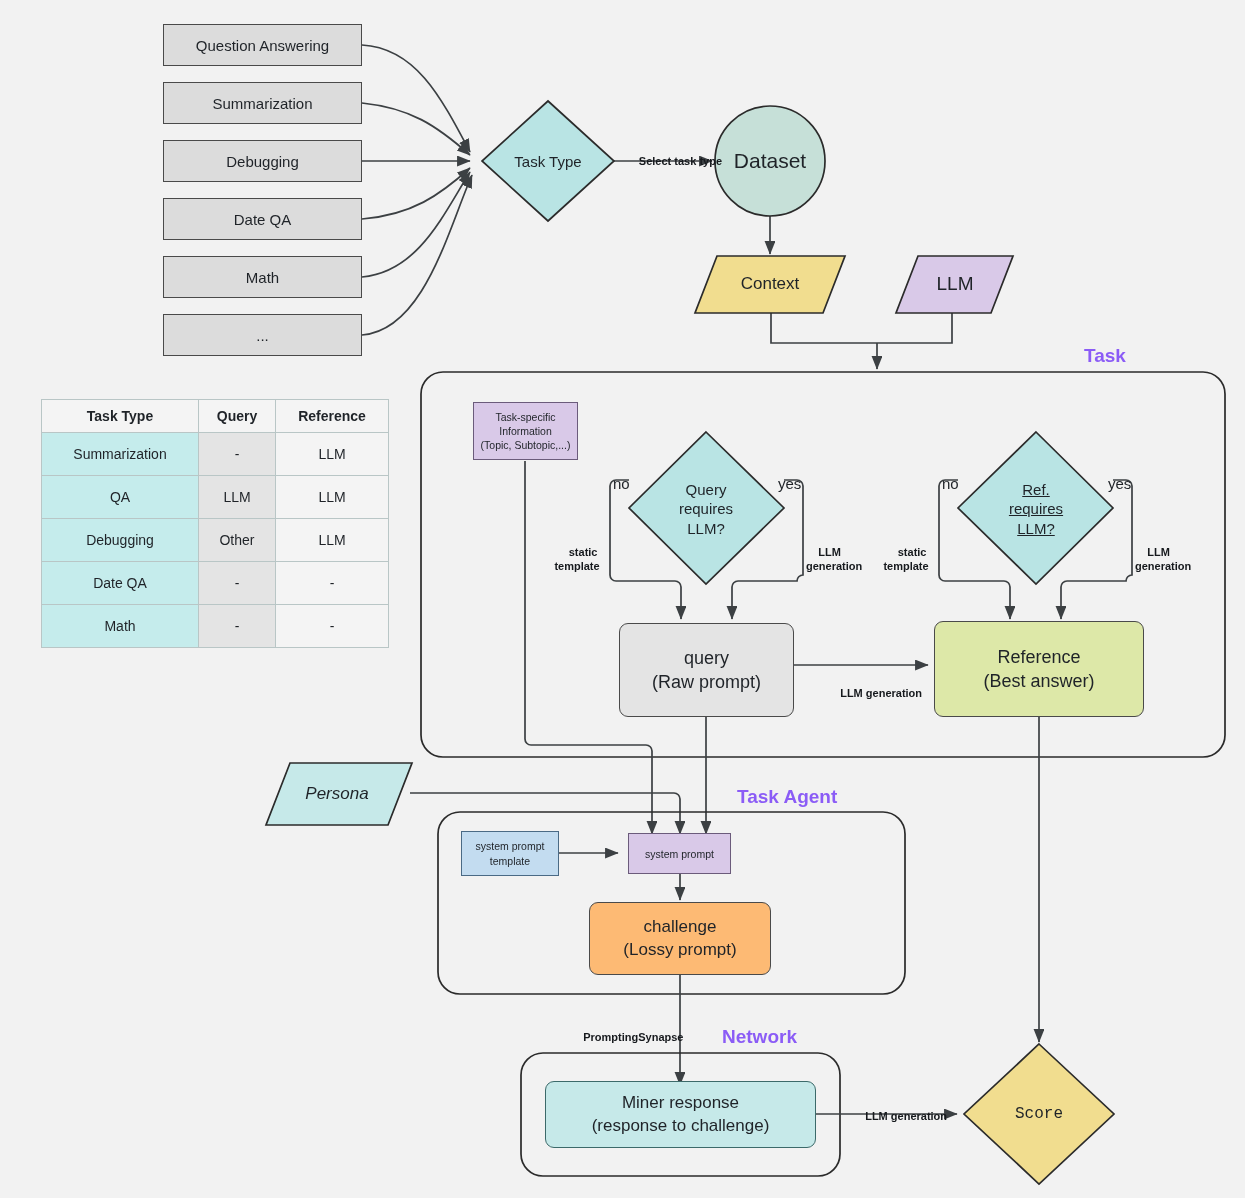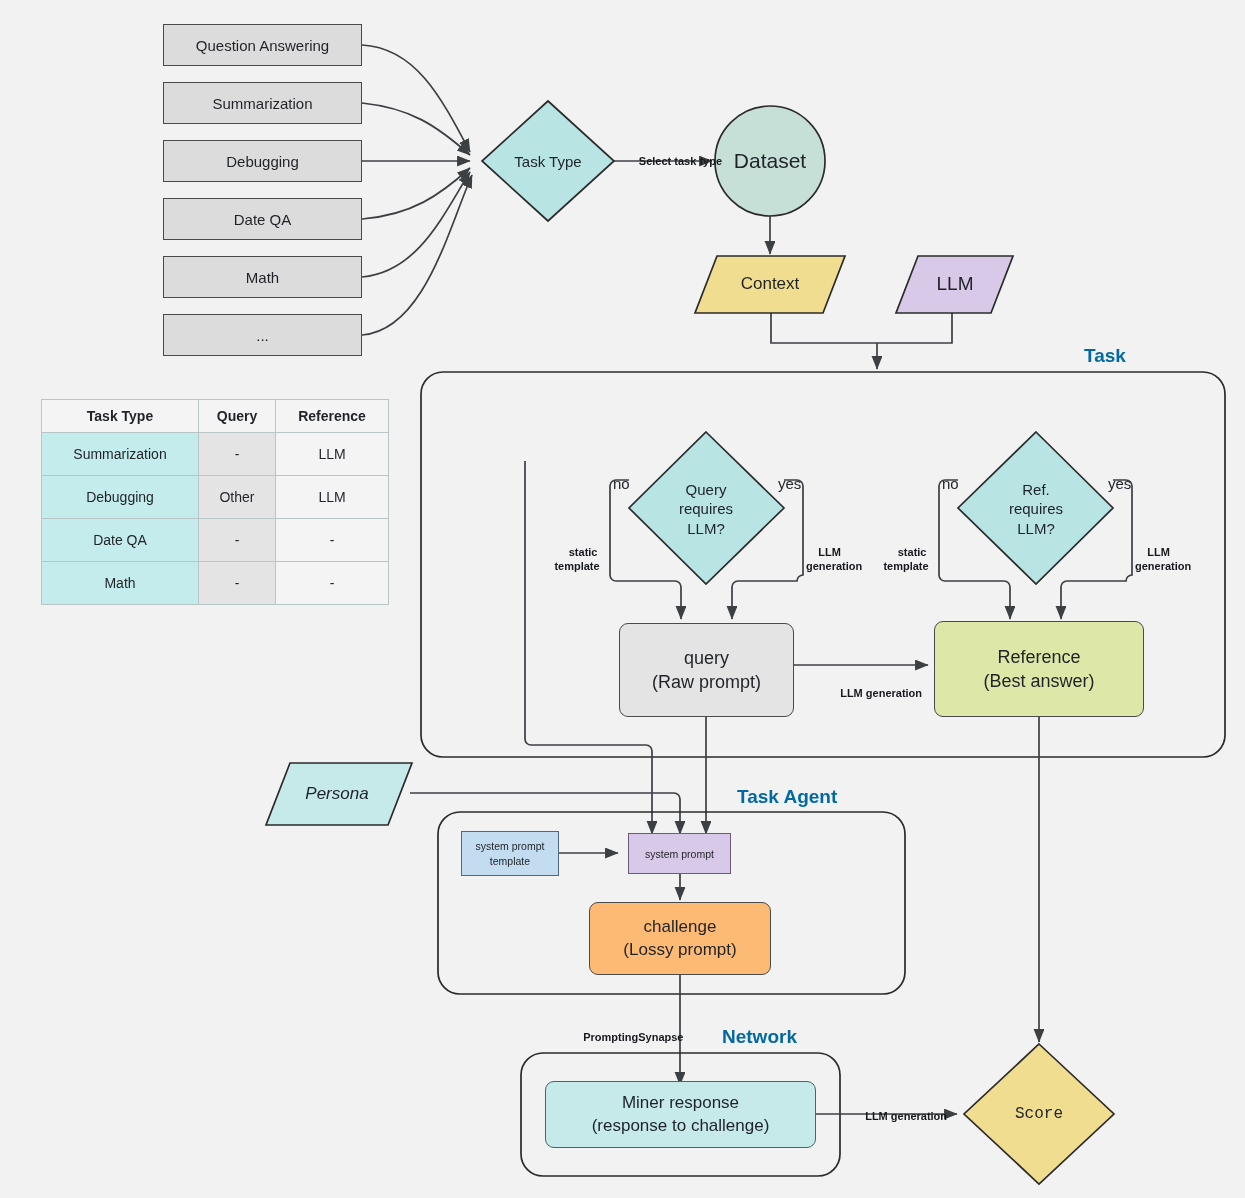--- a/index.html
+++ b/index.html
@@ -10,21 +10,21 @@
     position:relative;
     overflow:hidden;
   }
   #root{position:absolute;left:0;top:0;width:1245px;height:867px;}
   svg.layer{position:absolute;left:0;top:0;width:1245px;height:1198px;}
   .node{position:absolute;box-sizing:border-box;display:flex;align-items:center;justify-content:center;text-align:center;color:#1f2328;}
   .tasktype-box{
     background:#dcdcdc;border:1.6px solid #4a4a4a;font-size:15px;
   }
   .rnd{border-radius:9px;}
-  .sect-label{position:absolute;font-weight:bold;color:#0369a1;}
+  .sect-label{position:absolute;font-weight:bold;color:#8b5cf6;}
   .tbl{position:absolute;border-collapse:collapse;font-size:14px;background:#f4f4f4;}
   .tbl td,.tbl th{border:1px solid #b9c6c6;padding:0;text-align:center;height:42px;color:#1f2328;font-weight:normal;}
   .tbl th{font-weight:bold;background:#f4f4f4;height:32px;}
   .tbl .c0{width:156px;background:#c5ecec;}
   .tbl .c1{width:76px;background:#e4e4e4;}
   .tbl .c2{width:112px;background:#f4f4f4;}
   .tbl thead th.c0,.tbl thead th.c1,.tbl thead th.c2{background:#f4f4f4;}
   .edge-label{position:absolute;font-size:11px;font-weight:bold;color:#16191d;white-space:pre;line-height:1.25;text-align:center;}
   .plain-label{position:absolute;font-size:15px;color:#1f2328;}
   .multi{display:block;line-height:1.28;}
@@ -142,33 +142,38 @@
     <span>LLM</span>
   </div>
 
   <div class="node multi" style="left:650px;top:468px;width:112px;height:82px;font-size:15px;white-space:pre-line;display:flex;">
     <span style="white-space:pre-line;">Query
 requires
 LLM?</span>
   </div>
 
   <div class="node multi" style="left:980px;top:468px;width:112px;height:82px;font-size:15px;white-space:pre-line;display:flex;">
-    <span style="white-space:pre-line;">Ref.
+    <span style="white-space:pre-line;text-decoration:underline;">Ref.
 requires
 LLM?</span>
   </div>
 
   <div class="node" style="left:272px;top:779px;width:130px;height:30px;font-size:17px;font-style:italic;">
     <span>Persona</span>
   </div>
 
   <div class="node" style="left:989px;top:1100px;width:100px;height:28px;font-size:16px;font-family:Liberation Mono, monospace;">
     <span>Score</span>
   </div>
 
+  <div class="node" style="left:473px;top:402px;width:105px;height:58px;background:#d9c9e8;border:1.6px solid #6b5b7b;font-size:10.5px;white-space:pre-line;line-height:1.35;">
+    <span style="white-space:pre-line;">Task-specific
+Information
+(Topic, Subtopic,...)</span>
+  </div>
 
   <div class="node rnd" style="left:619px;top:623px;width:175px;height:94px;background:#e4e4e4;border:1.7px solid #4a4a4a;font-size:18px;white-space:pre-line;line-height:1.35;">
     <span style="white-space:pre-line;">query
 (Raw prompt)</span>
   </div>
 
   <div class="node rnd" style="left:934px;top:621px;width:210px;height:96px;background:#dde8a8;border:1.7px solid #4a4a4a;font-size:18px;white-space:pre-line;line-height:1.35;">
     <span style="white-space:pre-line;">Reference
 (Best answer)</span>
   </div>
@@ -256,20 +261,25 @@
         <th class="c2">Reference</th>
       </tr>
     </thead>
     <tbody>
       <tr>
         <td class="c0">Summarization</td>
         <td class="c1">-</td>
         <td class="c2">LLM</td>
       </tr>
       <tr>
+        <td class="c0">QA</td>
+        <td class="c1">LLM</td>
+        <td class="c2">LLM</td>
+      </tr>
+      <tr>
         <td class="c0">Debugging</td>
         <td class="c1">Other</td>
         <td class="c2">LLM</td>
       </tr>
       <tr>
         <td class="c0">Date QA</td>
         <td class="c1">-</td>
         <td class="c2">-</td>
       </tr>
       <tr>

